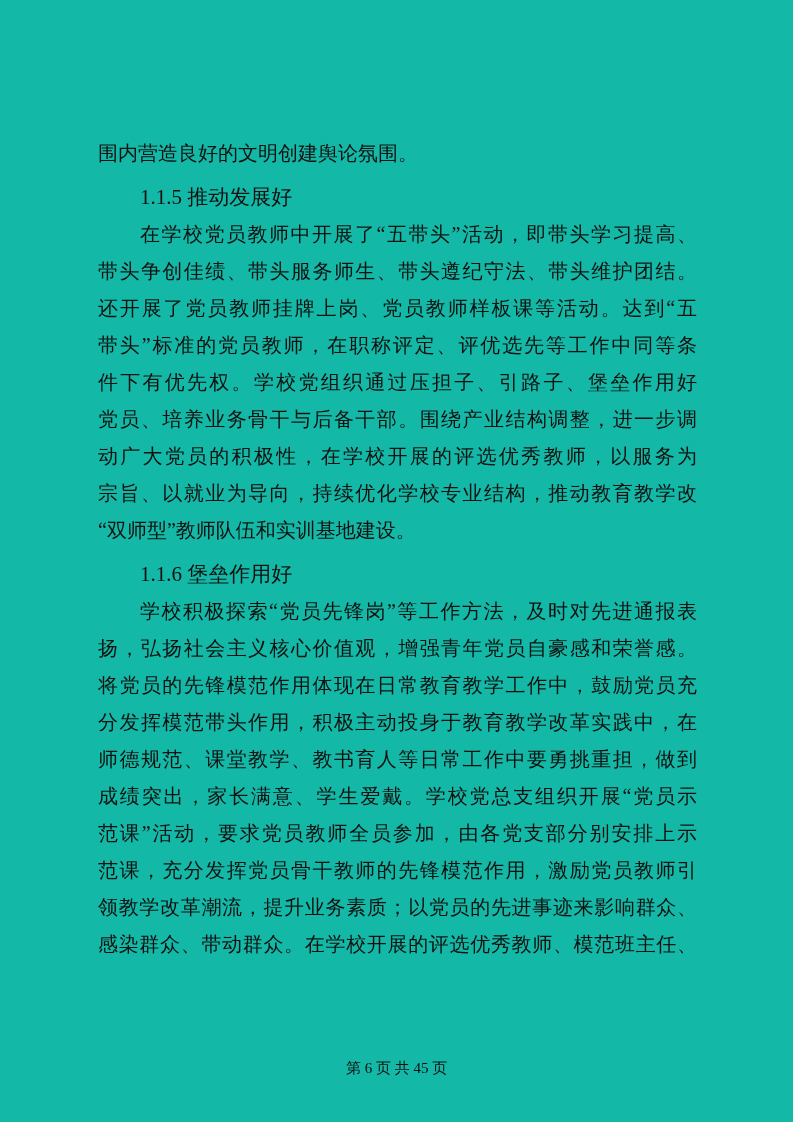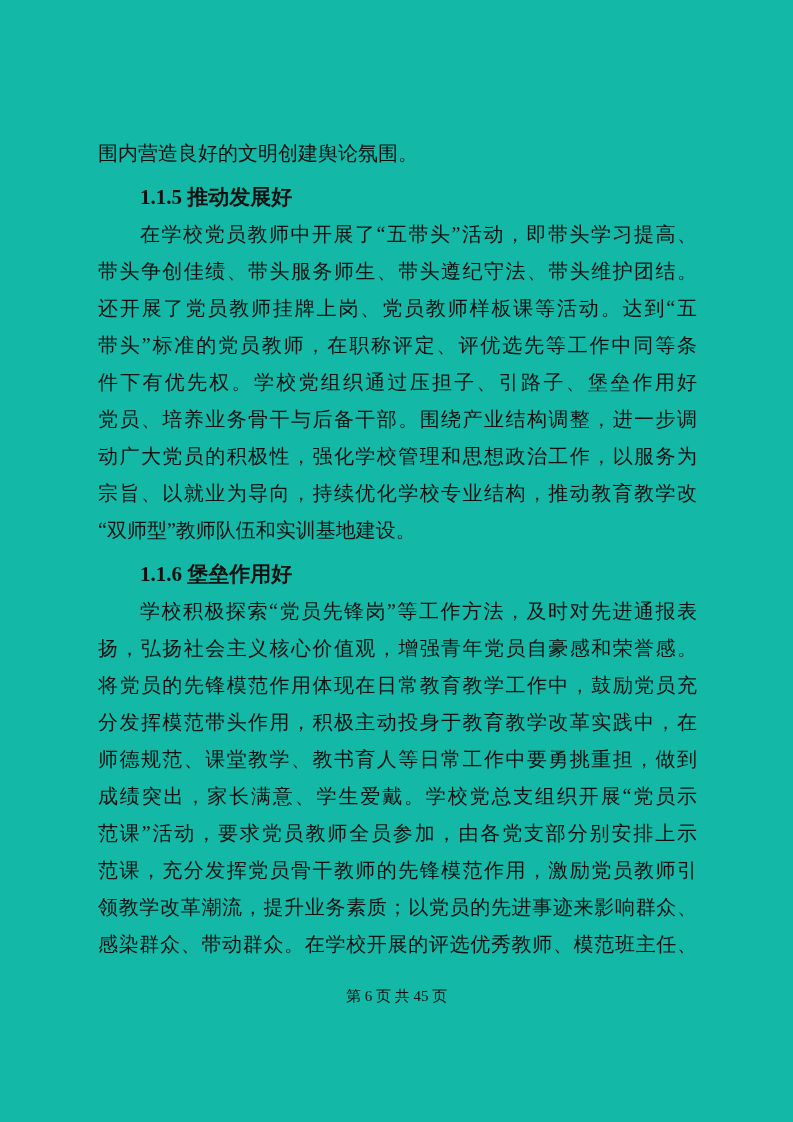--- a/index.html
+++ b/index.html
@@ -32,33 +32,33 @@
     -moz-text-align-last: justify;
   }
   .line-first {
     text-indent: 42px;
   }
   .line-end {
     text-align-last: left;
     -moz-text-align-last: left;
   }
   .line-heading {
-    font-weight: bold;
+    font-weight: normal;
     font-size: 21px;
     text-indent: 42px;
     margin-top: 7px;
     text-align: left;
     text-align-last: left;
     -moz-text-align-last: left;
   }
   .footer {
     position: absolute;
     left: 0;
     right: 0;
-    top: 984px;
+    top: 1056px;
     height: 24px;
     line-height: 24px;
     text-align: center;
     font-size: 15px;
     color: #111111;
   }
 </style>
 </head>
 <body>
 
@@ -66,21 +66,21 @@
   <div class="content">
 
   <div class="line line-end">围内营造良好的文明创建舆论氛围。</div>
       <div class="line line-heading">1.1.5 推动发展好</div>
       <div class="line line-first">在学校党员教师中开展了“五带头”活动，即带头学习提高、</div>
       <div class="line line-full">带头争创佳绩、带头服务师生、带头遵纪守法、带头维护团结。</div>
       <div class="line line-full">还开展了党员教师挂牌上岗、党员教师样板课等活动。达到“五</div>
       <div class="line line-full">带头”标准的党员教师，在职称评定、评优选先等工作中同等条</div>
       <div class="line line-full">件下有优先权。学校党组织通过压担子、引路子、堡垒作用好</div>
       <div class="line line-full">党员、培养业务骨干与后备干部。围绕产业结构调整，进一步调</div>
-      <div class="line line-full">动广大党员的积极性，强化学校管理和思想政治工作，以服务为</div>
+      <div class="line line-full">动广大党员的积极性，在学校开展的评选优秀教师，以服务为</div>
       <div class="line line-full">宗旨、以就业为导向，持续优化学校专业结构，推动教育教学改</div>
       <div class="line line-end">“双师型”教师队伍和实训基地建设。</div>
       <div class="line line-heading">1.1.6 堡垒作用好</div>
       <div class="line line-first">学校积极探索“党员先锋岗”等工作方法，及时对先进通报表</div>
       <div class="line line-full">扬，弘扬社会主义核心价值观，增强青年党员自豪感和荣誉感。</div>
       <div class="line line-full">将党员的先锋模范作用体现在日常教育教学工作中，鼓励党员充</div>
       <div class="line line-full">分发挥模范带头作用，积极主动投身于教育教学改革实践中，在</div>
       <div class="line line-full">师德规范、课堂教学、教书育人等日常工作中要勇挑重担，做到</div>
       <div class="line line-full">成绩突出，家长满意、学生爱戴。学校党总支组织开展“党员示</div>
       <div class="line line-full">范课”活动，要求党员教师全员参加，由各党支部分别安排上示</div>

